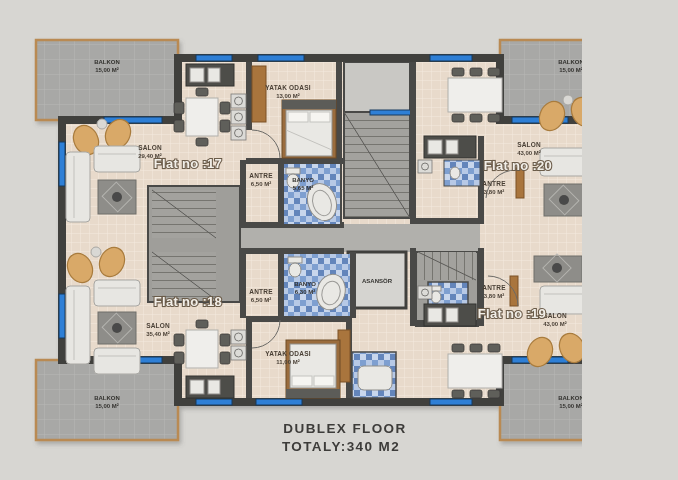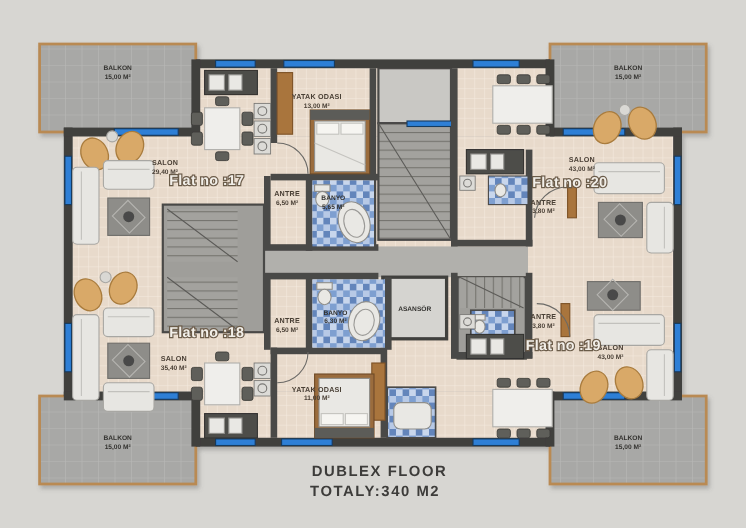--- a/index.html
+++ b/index.html
@@ -1,16 +1,16 @@
 <!DOCTYPE html>
 <html><head>
 <meta charset="utf-8">
 <style>
   html,body{margin:0;padding:0;background:#d7d6d2;}
-  .stage{position:relative;width:678px;height:480px;overflow:hidden;font-family:"Liberation Sans",sans-serif;}
+  .stage{position:relative;width:582px;height:480px;overflow:hidden;font-family:"Liberation Sans",sans-serif;}
   svg{display:block;}
   .wall{fill:#403f3d;}
   .iwall{fill:#4a4947;}
   .win{fill:#2e7fd6;stroke:#173a5e;stroke-width:1;}
   .wood{fill:#a9743c;stroke:#7d5226;stroke-width:1;}
   .sofa{fill:#e7e6e2;stroke:#a8a7a3;stroke-width:1;}
   .sofain{fill:none;stroke:#c2c1bd;stroke-width:1;}
   .chair{fill:#5f5e5a;stroke:#3e3d3a;stroke-width:.8;}
   .table{fill:#efeeeb;stroke:#b0afab;stroke-width:1;}
   .tan{fill:#d9a968;stroke:#a97c3e;stroke-width:1.2;}

